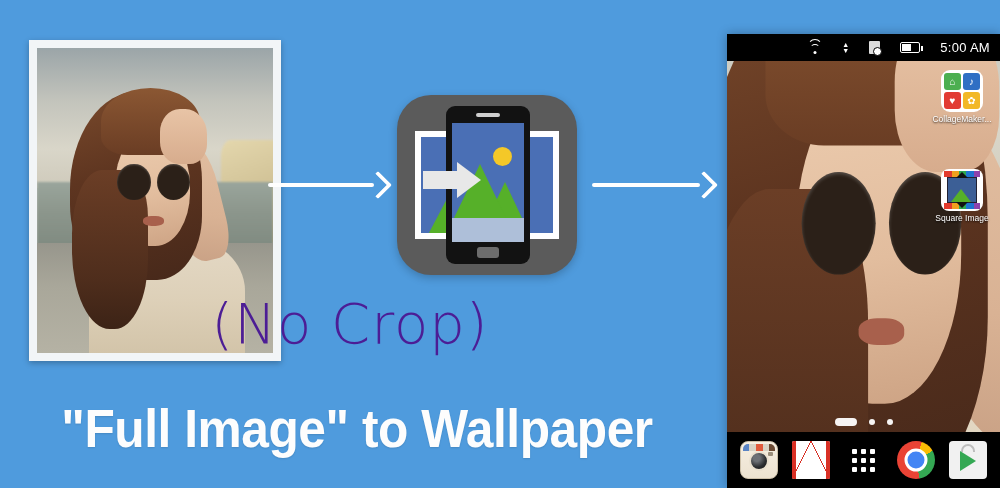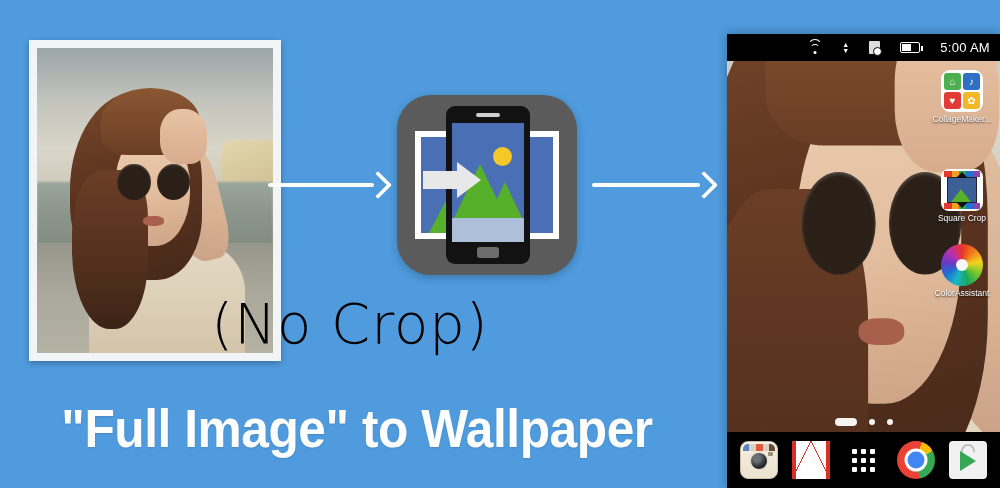--- a/index.html
+++ b/index.html
@@ -165,21 +165,21 @@
   }
   .icon-arrow .h{
     position:absolute; right:0; top:0; width:0; height:0;
     border-top:18px solid transparent; border-bottom:18px solid transparent;
     border-left:24px solid #e8e8e8;
   }
 
   
   #no-crop{
     position:absolute; left:0; top:296px; width:700px;
-    text-align:center; color:#000000;
+    text-align:center; color:#4c1d95;
     font-family:"DejaVu Sans", sans-serif;
     font-size:56px; font-weight:300; letter-spacing:1px;
     line-height:1;
   }
 
   
   #headline{
     position:absolute; left:0; top:397px; width:714px;
     text-align:center; color:#fdfdfd;
     font-family:"Liberation Sans", sans-serif;
@@ -503,27 +503,23 @@
 
 
     <div class="app-entry" style="margin-top:44px">
       <div class="glyph ic-square">
         <div class="rbar t"></div>
         <div class="inner"></div>
         <div class="rbar b"></div>
         <div class="tri up"></div>
         <div class="tri dn"></div>
       </div>
-      <div class="label">Square Crop</div>
-    </div>
-
-    <div class="app-entry" style="margin-top:20px">
-      <div class="glyph ic-color"></div>
-      <div class="label">ColorAssistant</div>
-    </div>
+      <div class="label">Square Image</div>
+    </div>
+
 
   </div>
 
   <div id="page-dots">
     <div class="dot active"></div>
     <div class="dot"></div>
     <div class="dot"></div>
   </div>
 
   <div id="dock">

